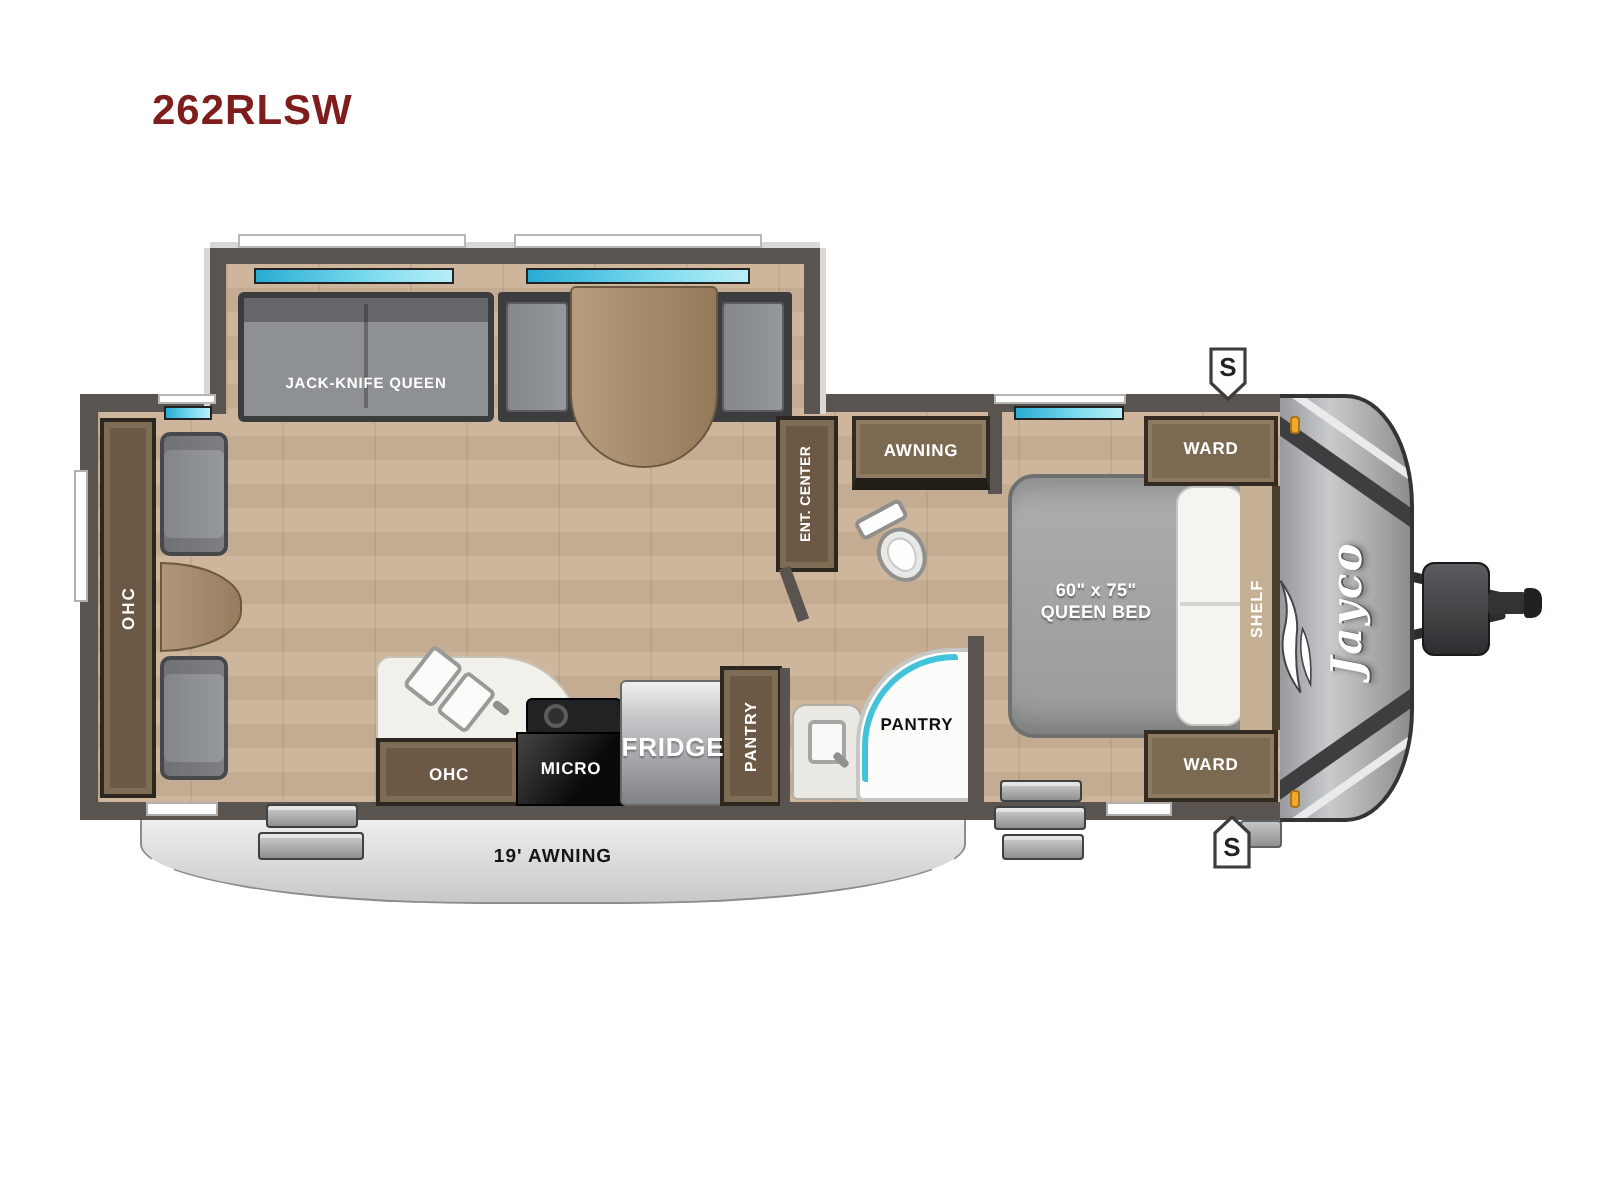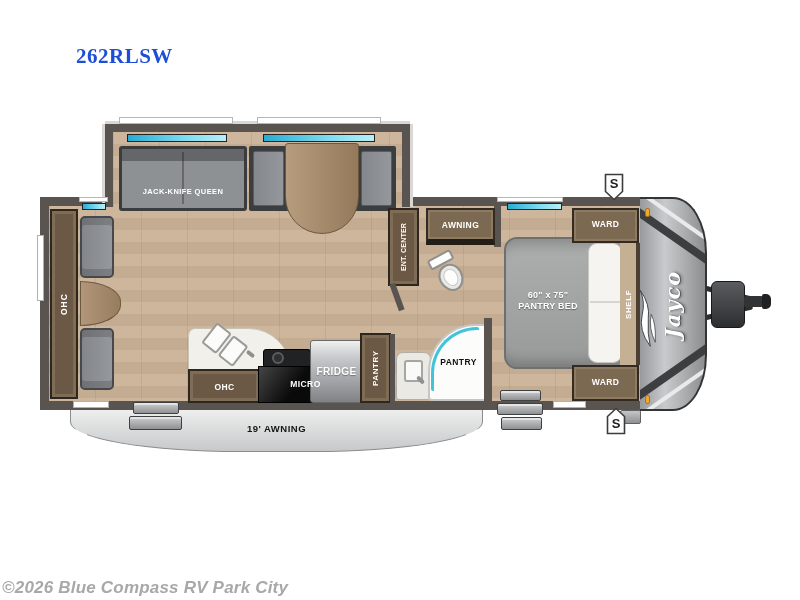--- a/index.html
+++ b/index.html
@@ -1,20 +1,20 @@
 <!DOCTYPE html>
 <html><head>
 <meta charset="utf-8">
 <style>
   html,body{margin:0;padding:0;background:#fff;}
   .stage{position:relative;width:800px;height:600px;background:#ffffff;overflow:hidden;
          font-family:"Liberation Sans",sans-serif;}
   .plan > div, .plan > svg{position:absolute;box-sizing:border-box;}
-  .title{position:absolute;left:76px;top:44px;font-size:21px;font-weight:600;color:#1d4ed8;
-         letter-spacing:.5px;font-family:Liberation Serif, serif;}
+  .title{position:absolute;left:76px;top:44px;font-size:21px;font-weight:600;color:#7f1d1d;
+         letter-spacing:.5px;font-family:Liberation Sans, sans-serif;}
   .copyright{position:absolute;left:2px;top:578px;font-size:17px;font-weight:bold;font-style:italic;
          color:#a8a8a8;letter-spacing:.2px;}
 
   
   .awning{left:70px;top:406px;width:413px;height:46px;
           background:linear-gradient(180deg,#eeeeee,#c6c8ca);
           border:1px solid #8a8c8e;border-top:4px solid #77797b;
           border-radius:3px 3px 170px 170px/3px 3px 30px 30px;}
   .main-body{left:40px;top:197px;width:610px;height:213px;border:9px solid #59544f;
           background:repeating-linear-gradient(90deg,rgba(90,70,50,.10) 0 1px,rgba(0,0,0,0) 1px 46px),
@@ -129,22 +129,22 @@
   .pillow-seam{left:590px;top:301px;width:30px;height:2px;background:#d6d5d2;}
   .shelf-strip{left:620px;top:243px;width:20px;height:122px;background:#c6b094;border-right:4px solid #4b3f31;}
 
   
   .plabel{position:absolute;text-align:center;font-weight:bold;color:#fff;letter-spacing:.4px;}
   .vlbl{position:absolute;display:flex;align-items:center;justify-content:center;writing-mode:vertical-rl;
         transform:rotate(180deg);font-weight:bold;color:#fff;letter-spacing:.6px;}
   .sofa-lbl{left:119px;top:187px;width:128px;font-size:7.5px;}
   .rear-ohc-lbl{left:50px;top:209px;width:28px;height:190px;font-size:8.5px;letter-spacing:1px;}
   .kohc-lbl{left:188px;top:382px;width:73px;font-size:8.5px;}
-  .micro-lbl{left:258px;top:379px;width:55px;font-size:8.5px;margin-left:20px;}
-  .fridge-lbl{left:310px;top:366px;width:53px;font-size:10px;text-shadow:0 1px 1px rgba(0,0,0,.35);}
+  .micro-lbl{left:258px;top:379px;width:55px;font-size:8.5px;}
+  .fridge-lbl{left:310px;top:366px;width:53px;font-size:13px;text-shadow:0 1px 1px rgba(0,0,0,.35);}
   .pantry-lbl{left:360px;top:333px;width:31px;height:70px;font-size:8px;}
   .entc-lbl{left:388px;top:208px;width:31px;height:78px;font-size:7px;letter-spacing:.2px;}
   .linen-lbl{left:426px;top:220px;width:69px;font-size:8.5px;}
   .wardt-lbl{left:572px;top:219px;width:67px;font-size:8.5px;}
   .wardb-lbl{left:572px;top:377px;width:67px;font-size:8.5px;}
   .shelf-lbl{left:620px;top:265px;width:17px;height:78px;font-size:8px;}
   .shower-lbl{left:428px;top:357px;width:61px;font-size:8.5px;color:#101010;}
   .bed-lbl{left:500px;top:290px;width:96px;font-size:9px;line-height:11px;
            text-shadow:0 1px 1px rgba(0,0,0,.4);letter-spacing:.2px;}
   .bed-lbl span{display:block;}
@@ -270,19 +270,18 @@
     <div class="plabel fridge-lbl">FRIDGE</div>
     <div class="vlbl pantry-lbl">PANTRY</div>
     <div class="vlbl entc-lbl">ENT. CENTER</div>
     <div class="plabel linen-lbl">AWNING</div>
     <div class="plabel shower-lbl">PANTRY</div>
     <div class="plabel wardt-lbl">WARD</div>
     <div class="plabel wardb-lbl">WARD</div>
     <div class="vlbl shelf-lbl">SHELF</div>
     <div class="plabel bed-lbl">
       <span>60" x 75"</span>
-      <span>PANTRY BED</span>
+      <span>QUEEN BED</span>
     </div>
     <div class="plabel awn-lbl">19' AWNING</div>
   </div>
 
-  <div class="copyright">©2026 Blue Compass RV Park City</div>
 </div>
 
 </body></html>

